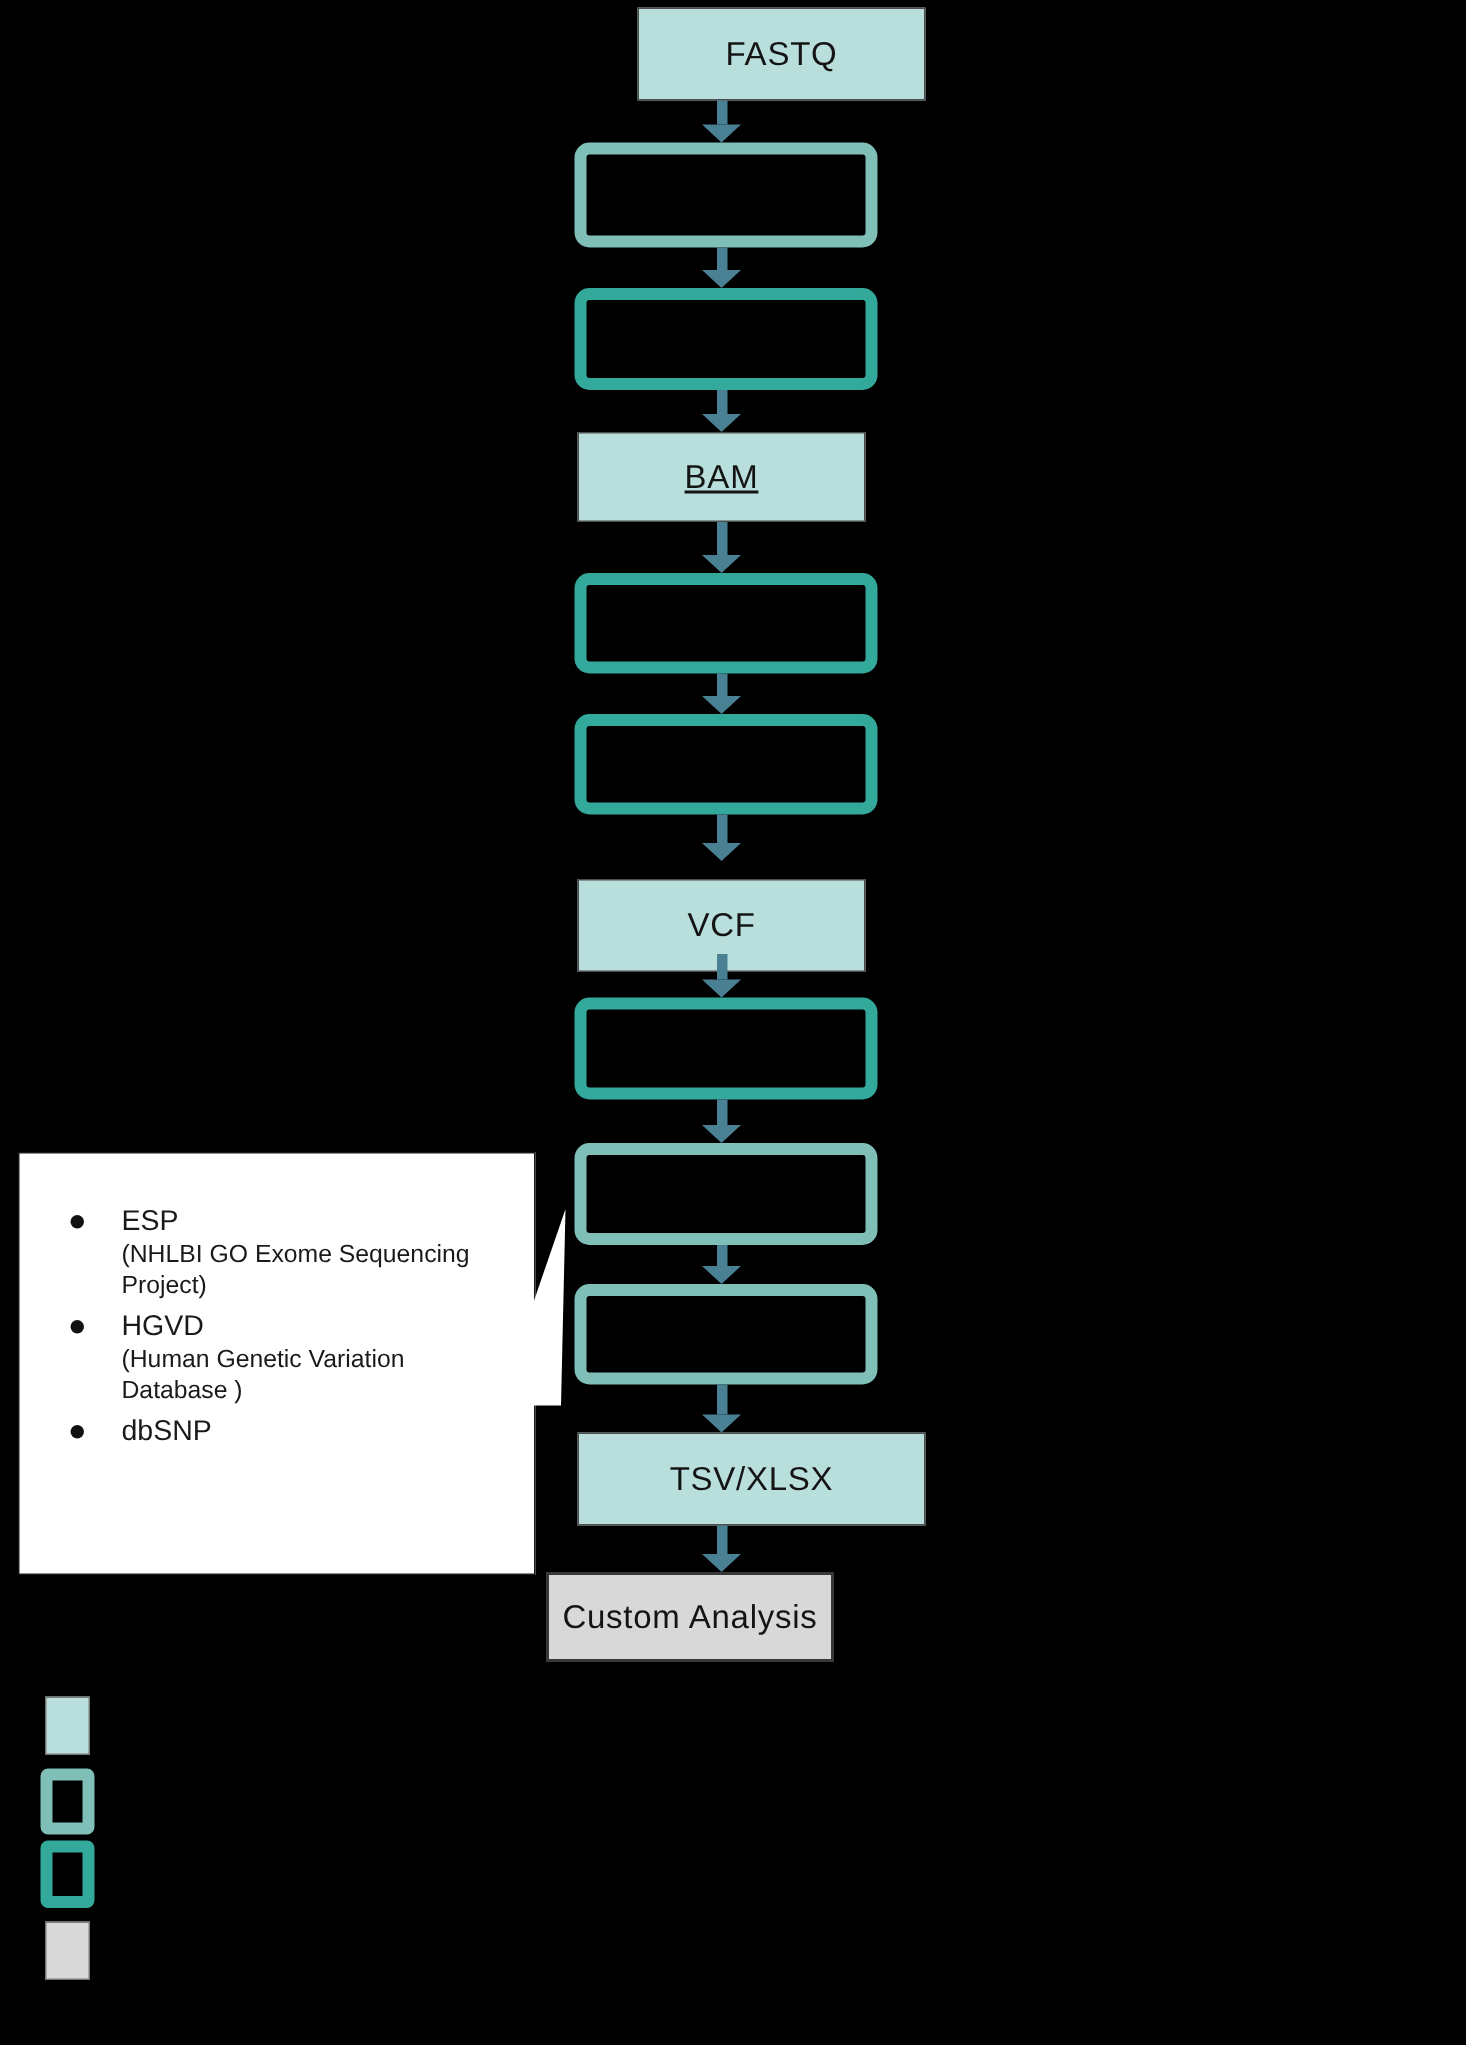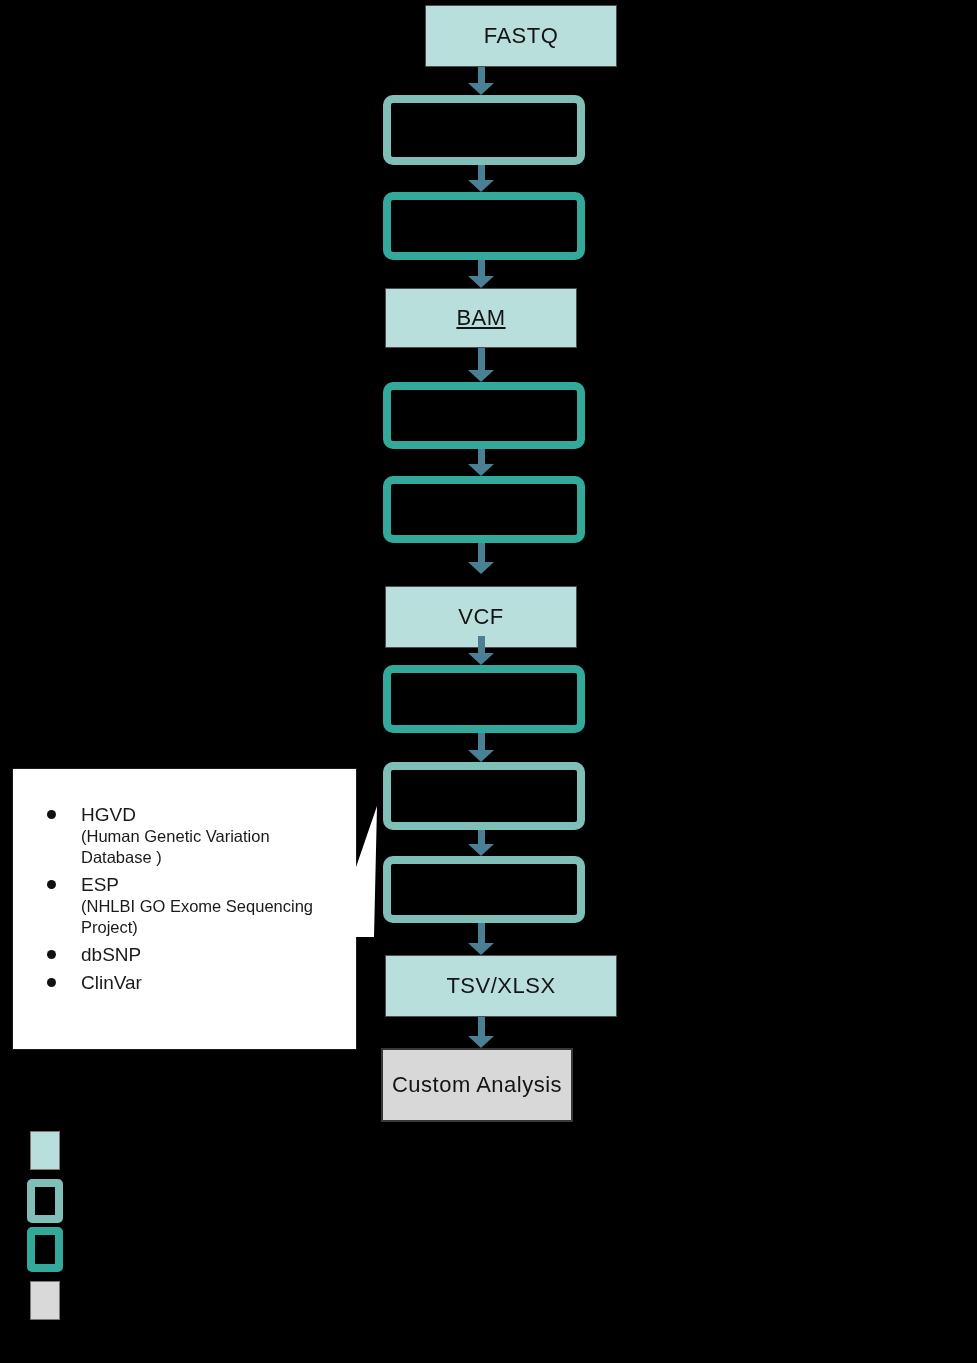--- a/index.html
+++ b/index.html
@@ -121,49 +121,45 @@
 
   <div class="node node-filled" style="left:385px;top:955px;width:232px;height:62px;">
     <span>TSV/XLSX</span>
   </div>
 
   <div class="arrow" style="top:1017px;height:31px;">
     <div class="shaft"></div>
     <div class="head"></div>
   </div>
 
-  <div class="node node-gray" style="left:381px;top:1048px;width:192px;height:74px;">
+  <div class="node node-gray" style="left:364px;top:1048px;width:192px;height:60px;">
     <span>Custom Analysis</span>
   </div>
 
   <div class="callout">
     <ul class="callout-list">
+      <li class="c-item">
+        <span class="bullet-dot"></span>
+        <div>
+          <div class="c-text">ESP</div>
+          <div class="c-sub">(NHLBI GO Exome Sequencing</div>
+          <div class="c-sub">Project)</div>
+        </div>
+      </li>
       <li class="c-item">
         <span class="bullet-dot"></span>
         <div>
           <div class="c-text">HGVD</div>
           <div class="c-sub">(Human Genetic Variation</div>
           <div class="c-sub">Database )</div>
         </div>
       </li>
       <li class="c-item">
         <span class="bullet-dot"></span>
-        <div>
-          <div class="c-text">ESP</div>
-          <div class="c-sub">(NHLBI GO Exome Sequencing</div>
-          <div class="c-sub">Project)</div>
-        </div>
-      </li>
-      <li class="c-item">
-        <span class="bullet-dot"></span>
         <div class="c-text">dbSNP</div>
-      </li>
-      <li class="c-item">
-        <span class="bullet-dot"></span>
-        <div class="c-text">ClinVar</div>
       </li>
     </ul>
   </div>
   <svg class="callout-tail" width="24" height="145" viewBox="0 0 24 145">
     <polygon points="22,6 19,137 0,137 0,70" fill="#ffffff"></polygon>
   </svg>
 
   <div class="swatch sw-1"></div>
   <div class="swatch sw-2"></div>
   <div class="swatch sw-3"></div>

